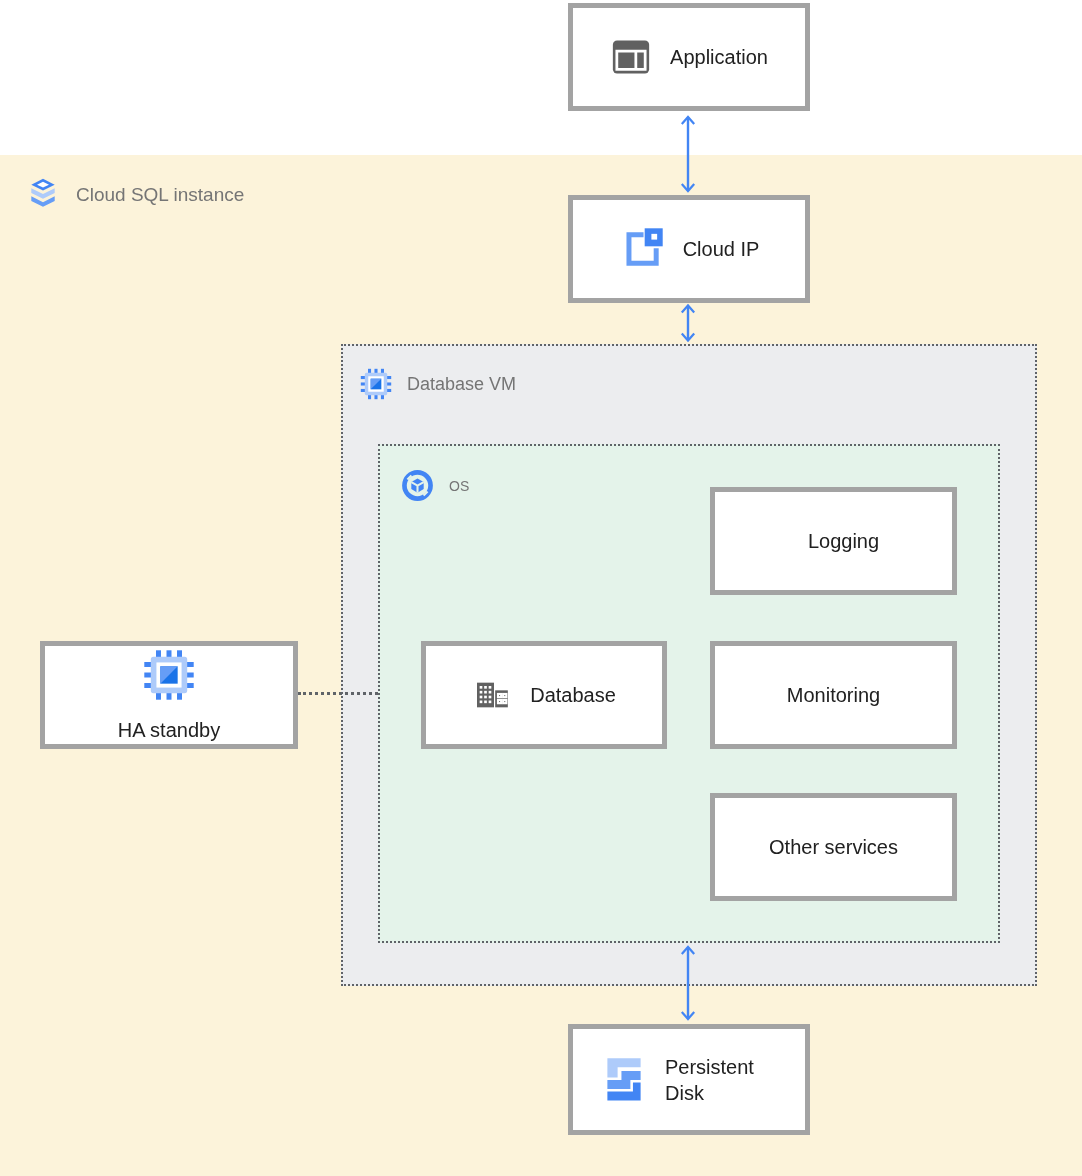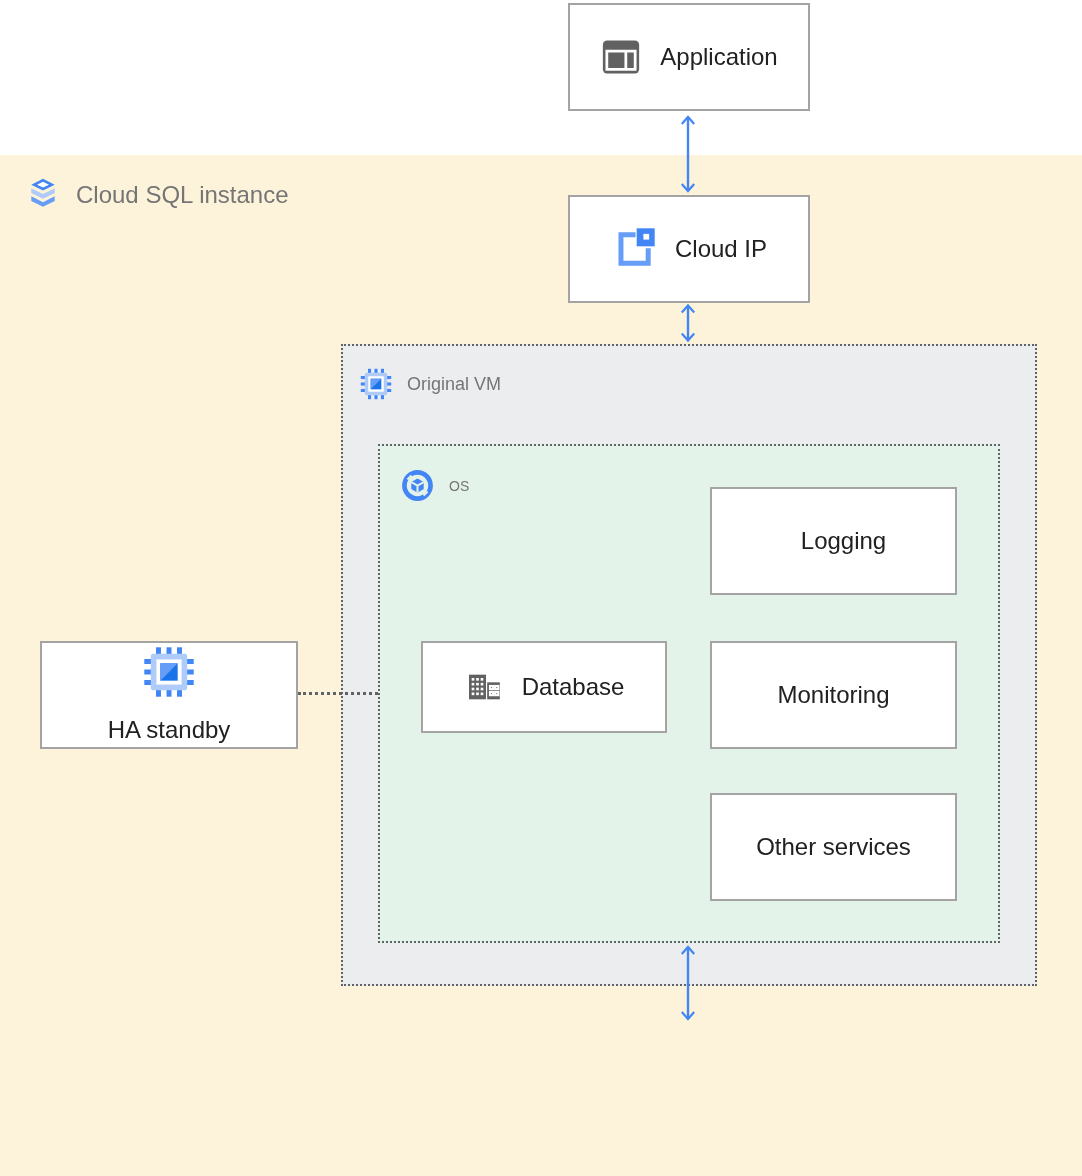--- a/index.html
+++ b/index.html
@@ -4,29 +4,29 @@
 <style>
   html,body{margin:0;padding:0;background:#fff;}
   .canvas{position:relative;width:1082px;height:1176px;background:#ffffff;
           font-family:"Liberation Sans",sans-serif;overflow:hidden;}
   .yellow-region{position:absolute;left:0;top:155px;width:1082px;height:1021px;
           background:#FCF3DA;z-index:0;}
   .vm-box{position:absolute;left:341px;top:344px;width:696px;height:642px;
           background:#ECEDEF;border:2px dotted #5F6368;box-sizing:border-box;z-index:1;}
   .os-box{position:absolute;left:378px;top:444px;width:622px;height:499px;
           background:#E4F3EA;border:2px dotted #5F6368;box-sizing:border-box;z-index:2;}
-  .node{position:absolute;background:#ffffff;border:2px solid #a3a3a3;box-sizing:border-box;
+  .node{position:absolute;background:#ffffff;border:5px solid #a3a3a3;box-sizing:border-box;
           display:flex;align-items:center;justify-content:center;gap:18px;
-          color:#212121;font-size:24px;z-index:5;}
+          color:#212121;font-size:20px;z-index:5;}
   .node .nlabel{white-space:nowrap;}
   .node .wrap-label{white-space:normal;width:112px;line-height:1.3;}
   .group-row{position:absolute;display:flex;align-items:center;gap:15px;
           color:#757575;z-index:3;}
   .group-row .glabel{white-space:nowrap;}
-  .cloudsql-row{left:25px;top:177px;font-size:24px;}
+  .cloudsql-row{left:25px;top:177px;font-size:19px;}
   .vm-row{left:360px;top:368px;font-size:18px;}
   .os-row{left:401px;top:469px;font-size:14px;}
   .icon{display:flex;align-items:center;justify-content:center;flex:0 0 auto;}
   .arrow{position:absolute;z-index:4;}
   .dash-line{position:absolute;left:298px;top:692px;width:80px;height:0;
           border-top:3px dotted #5F6368;z-index:3;}
 </style>
 </head>
 <body>
 
@@ -62,21 +62,21 @@
           <rect x="20.2" y="6" width="3.2" height="2.3"></rect>
             <rect x="20.2" y="10.85" width="3.2" height="2.3"></rect>
             <rect x="20.2" y="15.7" width="3.2" height="2.3"></rect>
         </g>
         <rect x="3.6" y="3.6" width="16.8" height="16.8" rx="1.2" fill="#AECBFA"></rect>
         <rect x="6.2" y="6.2" width="11.6" height="11.6" fill="#ffffff"></rect>
         <rect x="8" y="8" width="8" height="8" fill="#1A73E8"></rect>
         <path d="M8 8 H16 L8 16 Z" fill="#669DF6"></path>
       </svg>
     </span>
-    <span class="glabel">Original VM</span>
+    <span class="glabel">Database VM</span>
   </div>
 
   <div class="os-box"></div>
   <div class="group-row os-row">
     <span class="icon">
       <svg width="33" height="33" viewBox="0 0 24 24">
         <circle cx="12" cy="12" r="9.5" fill="none" stroke="#4285F4" stroke-width="3.4"></circle>
         <path d="M12 6.9 L16.5 9.5 V14.6 L12 17.2 L7.5 14.6 V9.5 Z" fill="#4285F4"></path>
         <path d="M7.5 9.5 L12 12.1 L16.5 9.5 M12 12.1 V17.2" fill="none" stroke="#E4F3EA" stroke-width="1.5"></path>
         <path d="M4.7 7.6 L7.6 4.7 M16.4 19.3 L19.3 16.4" stroke="#E4F3EA" stroke-width="1.6"></path>
@@ -122,21 +122,21 @@
         <rect x="16.9" y="4.1" width="3" height="3" fill="#ffffff"></rect>
       </svg>
     </span>
     <span class="nlabel">Cloud IP</span>
   </div>
 
   <div class="node" style="left:710px;top:487px;width:247px;height:108px;padding-left:20px;">
     <span class="nlabel">Logging</span>
   </div>
 
-  <div class="node" style="left:421px;top:641px;width:246px;height:92px;">
+  <div class="node" style="left:421px;top:641px;width:246px;height:108px;">
     <span class="icon">
       <svg width="40" height="40" viewBox="0 0 24 24">
         <rect x="3" y="4.6" width="10.2" height="14.8" fill="#616161"></rect>
         <g fill="#ffffff">
           <rect x="4.6" y="6.6" width="1.6" height="1.6"></rect>
             <rect x="7.3" y="6.6" width="1.6" height="1.6"></rect>
             <rect x="10" y="6.6" width="1.6" height="1.6"></rect>
           <rect x="4.6" y="9.5" width="1.6" height="1.6"></rect>
             <rect x="7.3" y="9.5" width="1.6" height="1.6"></rect>
             <rect x="10" y="9.5" width="1.6" height="1.6"></rect>
@@ -186,14 +186,24 @@
         </g>
         <rect x="3.6" y="3.6" width="16.8" height="16.8" rx="1.2" fill="#AECBFA"></rect>
         <rect x="6.2" y="6.2" width="11.6" height="11.6" fill="#ffffff"></rect>
         <rect x="8" y="8" width="8" height="8" fill="#1A73E8"></rect>
         <path d="M8 8 H16 L8 16 Z" fill="#669DF6"></path>
       </svg>
     </span>
     <span class="nlabel">HA standby</span>
   </div>
 
+  <div class="node" style="left:568px;top:1024px;width:242px;height:111px;">
+    <span class="icon">
+      <svg width="46" height="50" viewBox="0 0 36 38">
+        <path fill="#AECBFA" d="M5 2 H31 V9 H13 V17 H5 Z"></path>
+        <path fill="#669DF6" d="M16 12 H31 V19 H23 V26 H5 V19 H16 Z"></path>
+        <path fill="#4285F4" d="M25 21 H31 V35 H5 V28 H25 Z"></path>
+      </svg>
+    </span>
+    <span class="nlabel wrap-label">Persistent Disk</span>
+  </div>
 
 </div>
 
 </body></html>

